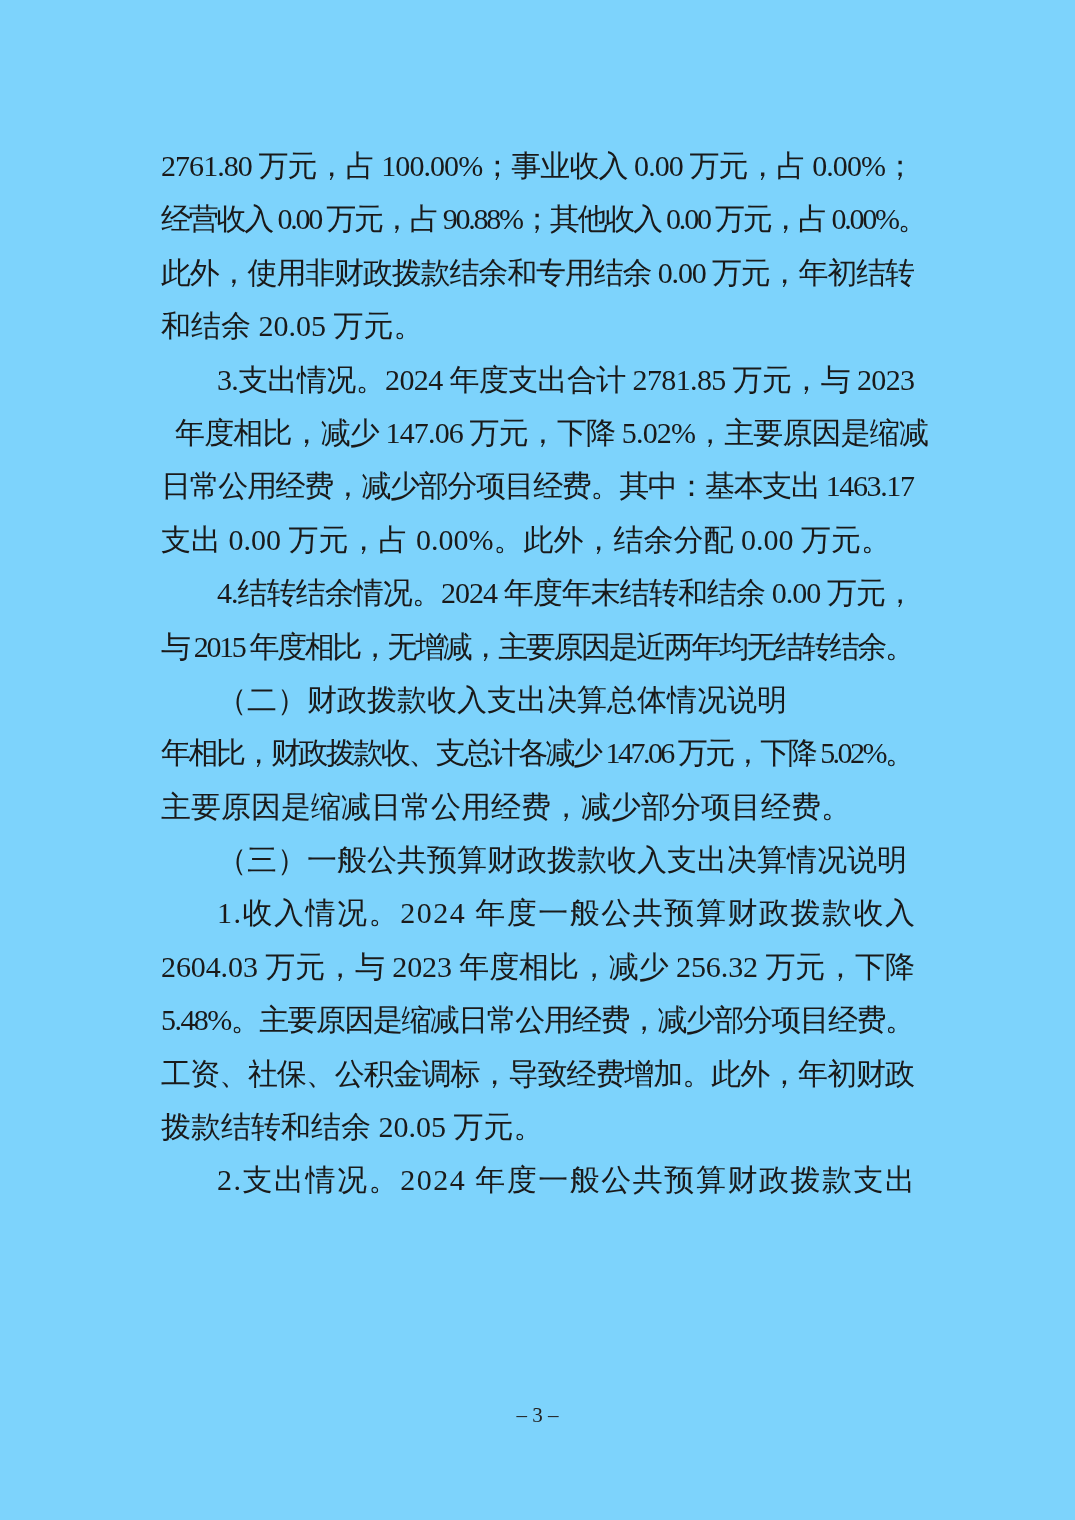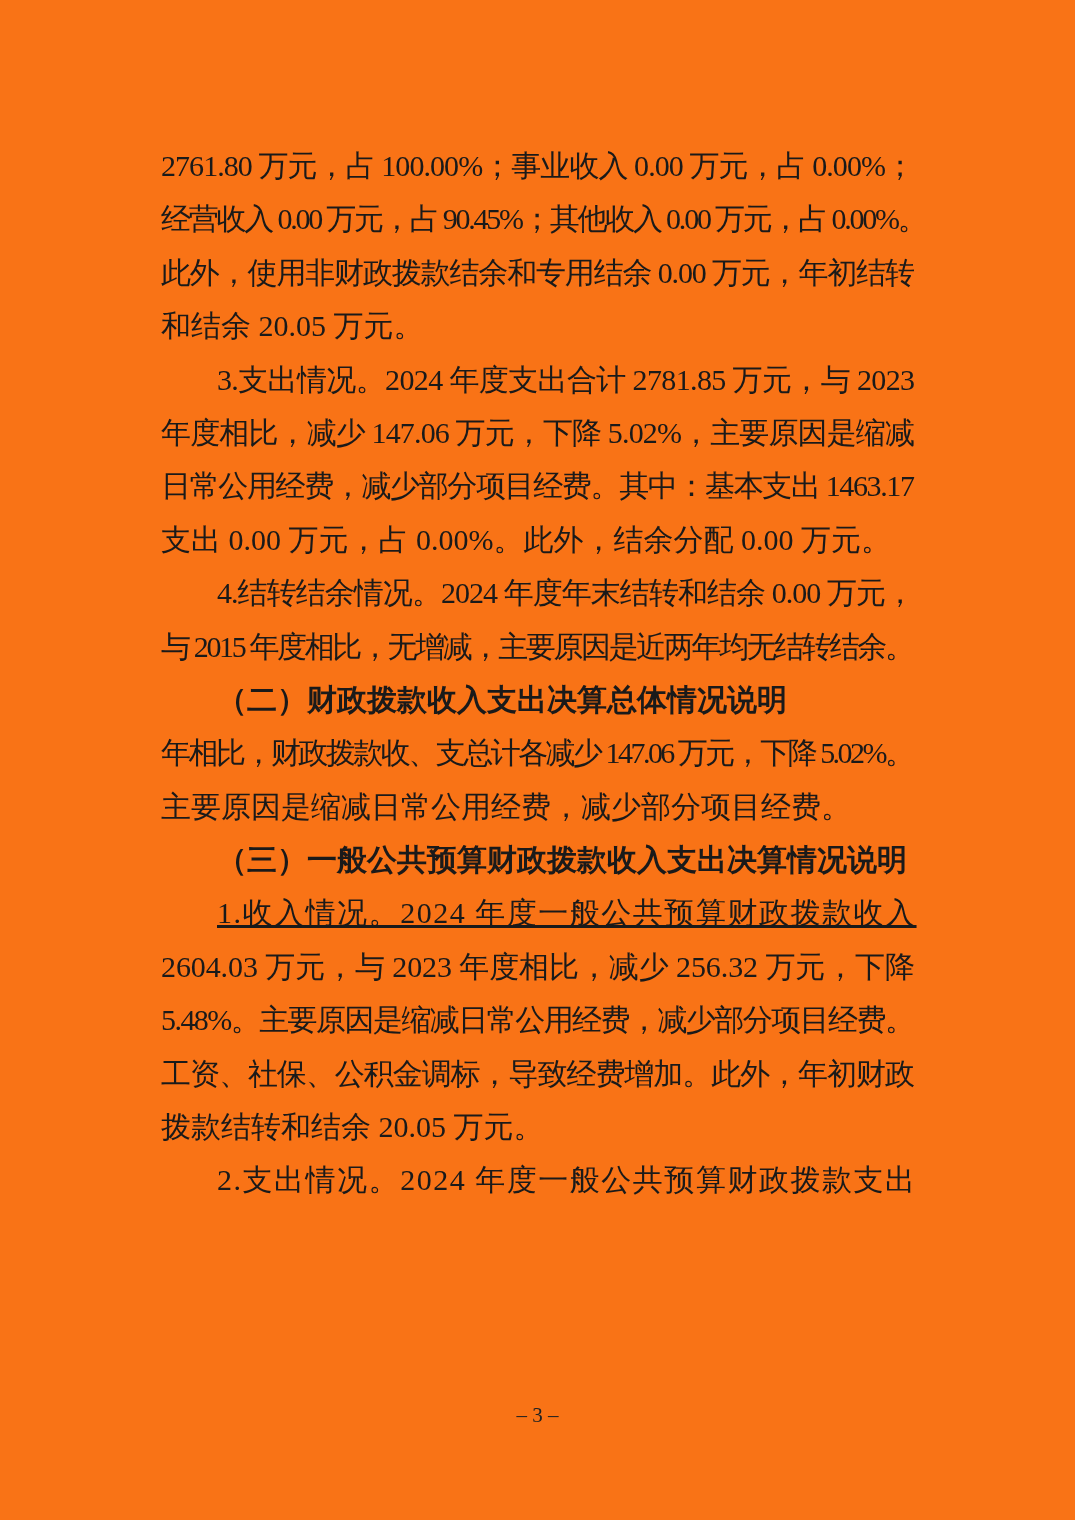--- a/index.html
+++ b/index.html
@@ -4,40 +4,40 @@
 <style>
   html, body {
     margin: 0;
     padding: 0;
     background: #ffffff;
   }
   .page {
     position: relative;
     width: 1075px;
     height: 1520px;
-    background: #f97316;
+    background: #7dd3fc;
     font-family: "Liberation Serif", "DejaVu Serif", serif;
     color: #1a1a1a;
     overflow: hidden;
   }
   .doc-body {
     position: absolute;
     left: 161px;
     top: 139px;
     width: 754px;
   }
   .line {
     height: 53.4px;
     line-height: 53.4px;
     font-size: 30px;
     white-space: nowrap;
     overflow: visible;
   }
   .line.bold {
-    font-weight: 700;
+    font-weight: 400;
   }
   .line.indent {
     padding-left: 56px;
   }
   .lt {
     display: inline-block;
     white-space: nowrap;
   }
   .footer {
     position: absolute;
@@ -50,34 +50,34 @@
     font-size: 21px;
     color: #222222;
   }
 </style>
 </head>
 <body>
 
 <div class="page">
   <div class="doc-body" id="doc-body">
       <div class="line"><span class="lt" style="letter-spacing: -0.938643px;">2761.80 万元，占 100.00%；事业收入 0.00 万元，占 0.00%；</span></div>
-      <div class="line"><span class="lt" style="letter-spacing: -2.21913px;">经营收入 0.00 万元，占 90.45%；其他收入 0.00 万元，占 0.00%。</span></div>
+      <div class="line"><span class="lt" style="letter-spacing: -2.21913px;">经营收入 0.00 万元，占 90.88%；其他收入 0.00 万元，占 0.00%。</span></div>
       <div class="line"><span class="lt" style="letter-spacing: -1.15517px;">此外，使用非财政拨款结余和专用结余 0.00 万元，年初结转</span></div>
       <div class="line"><span class="lt">和结余 20.05 万元。</span></div>
       <div class="line indent"><span class="lt" style="letter-spacing: -0.628571px;">3.支出情况。2024 年度支出合计 2781.85 万元，与 2023</span></div>
-      <div class="line"><span class="lt" style="letter-spacing: -0.863636px;">年度相比，减少 147.06 万元，下降 5.02%，主要原因是缩减</span></div>
+      <div class="line"><span class="lt" style="letter-spacing: -0.863636px; margin-left: 14px;">年度相比，减少 147.06 万元，下降 5.02%，主要原因是缩减</span></div>
       <div class="line"><span class="lt" style="letter-spacing: -1.36667px; text-align: center;">日常公用经费，减少部分项目经费。其中：基本支出 1463.17</span></div>
       <div class="line"><span class="lt">支出 0.00 万元，占 0.00%。此外，结余分配 0.00 万元。</span></div>
       <div class="line indent"><span class="lt" style="letter-spacing: -0.951613px;">4.结转结余情况。2024 年度年末结转和结余 0.00 万元，</span></div>
       <div class="line"><span class="lt" style="letter-spacing: -2.36667px;">与 2015 年度相比，无增减，主要原因是近两年均无结转结余。</span></div>
       <div class="line bold indent"><span class="lt">（二）财政拨款收入支出决算总体情况说明</span></div>
       <div class="line"><span class="lt" style="letter-spacing: -2.52857px;">年相比，财政拨款收、支总计各减少 147.06 万元，下降 5.02%。</span></div>
       <div class="line"><span class="lt">主要原因是缩减日常公用经费，减少部分项目经费。</span></div>
       <div class="line bold indent"><span class="lt">（三）一般公共预算财政拨款收入支出决算情况说明</span></div>
-      <div class="line indent"><span class="lt" style="letter-spacing: 1.52px; text-decoration: underline;">1.收入情况。2024 年度一般公共预算财政拨款收入</span></div>
+      <div class="line indent"><span class="lt" style="letter-spacing: 1.52px;">1.收入情况。2024 年度一般公共预算财政拨款收入</span></div>
       <div class="line"><span class="lt" style="letter-spacing: -0.0945946px;">2604.03 万元，与 2023 年度相比，减少 256.32 万元，下降</span></div>
       <div class="line"><span class="lt" style="letter-spacing: -1.55357px;">5.48%。主要原因是缩减日常公用经费，减少部分项目经费。</span></div>
       <div class="line"><span class="lt" style="letter-spacing: -1.04px;">工资、社保、公积金调标，导致经费增加。此外，年初财政</span></div>
       <div class="line"><span class="lt">拨款结转和结余 20.05 万元。</span></div>
       <div class="line indent"><span class="lt" style="letter-spacing: 1.52px;">2.支出情况。2024 年度一般公共预算财政拨款支出</span></div>
     </div>
   <div class="footer">
     <span>– 3 –</span>
   </div>
 </div>

